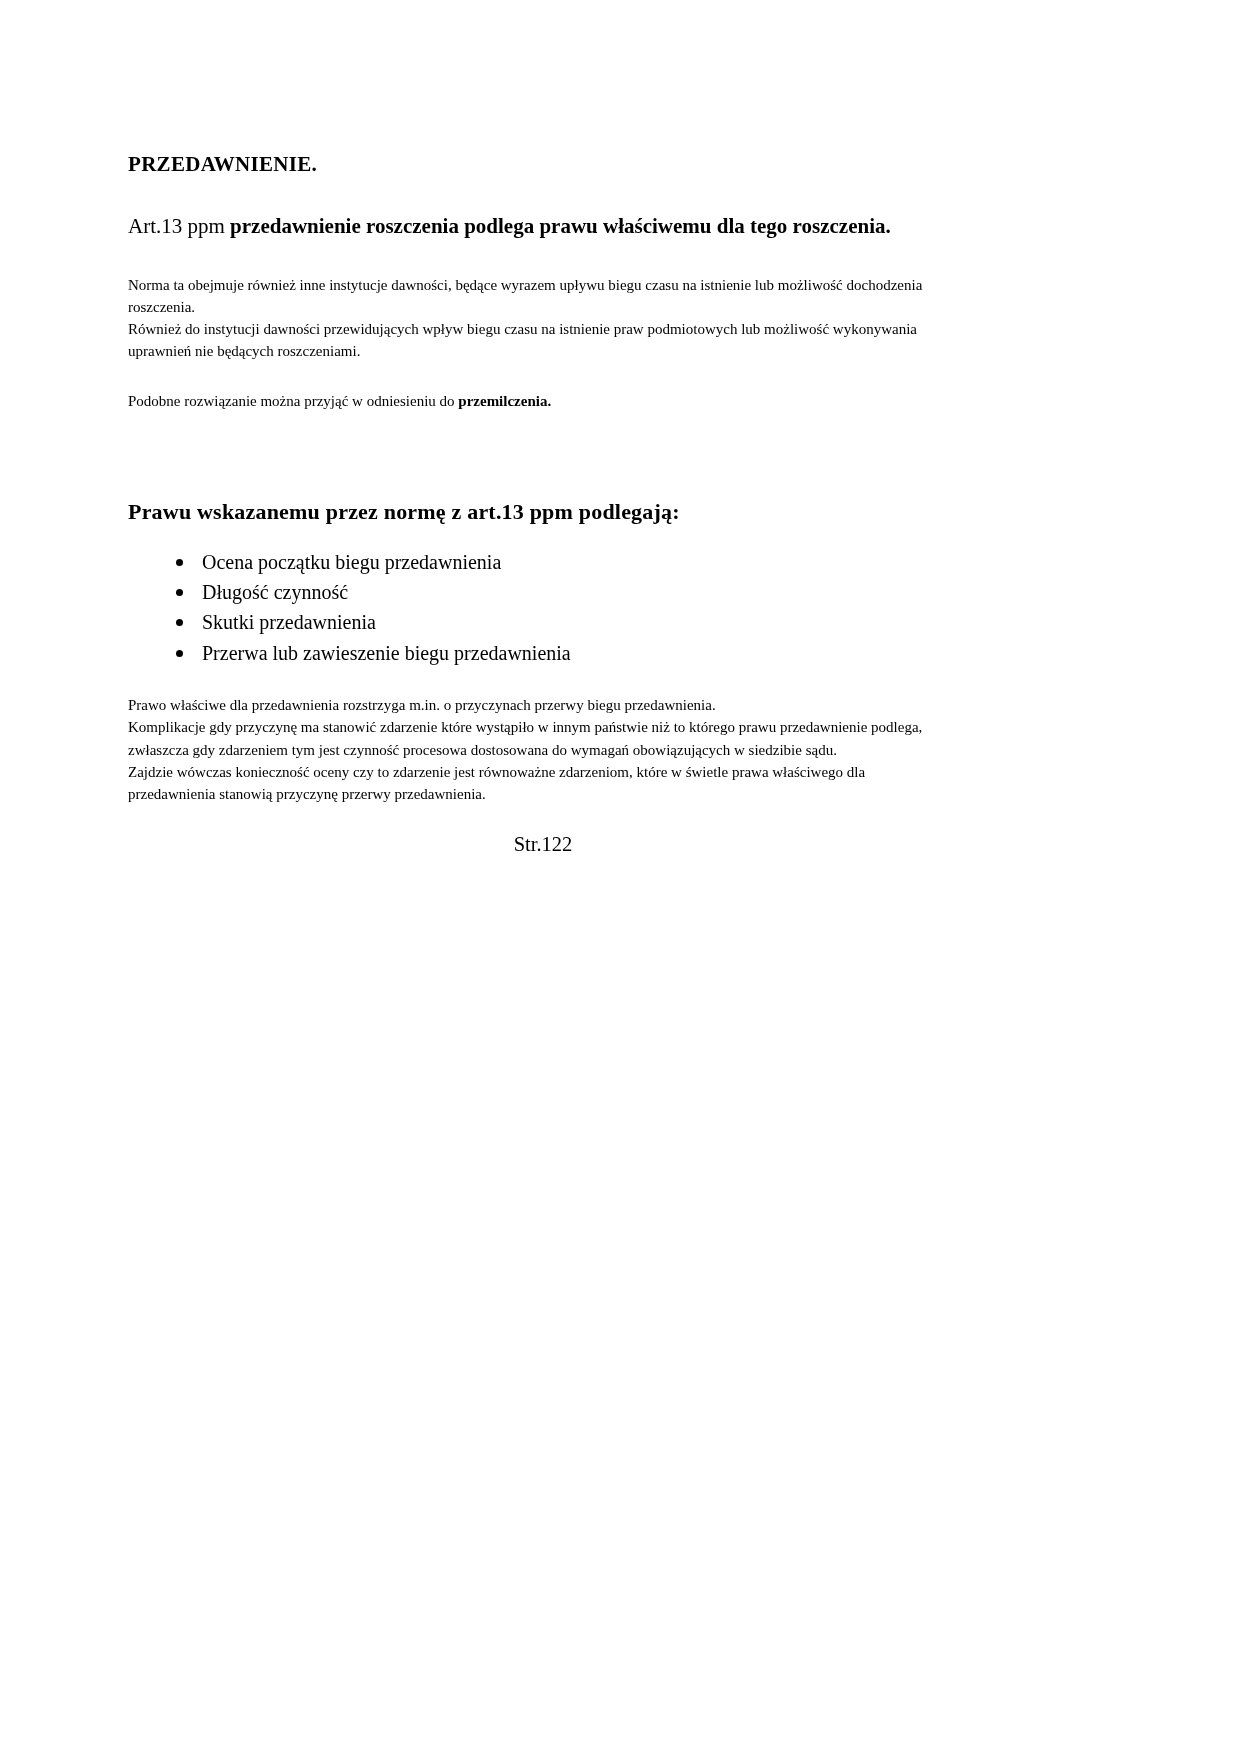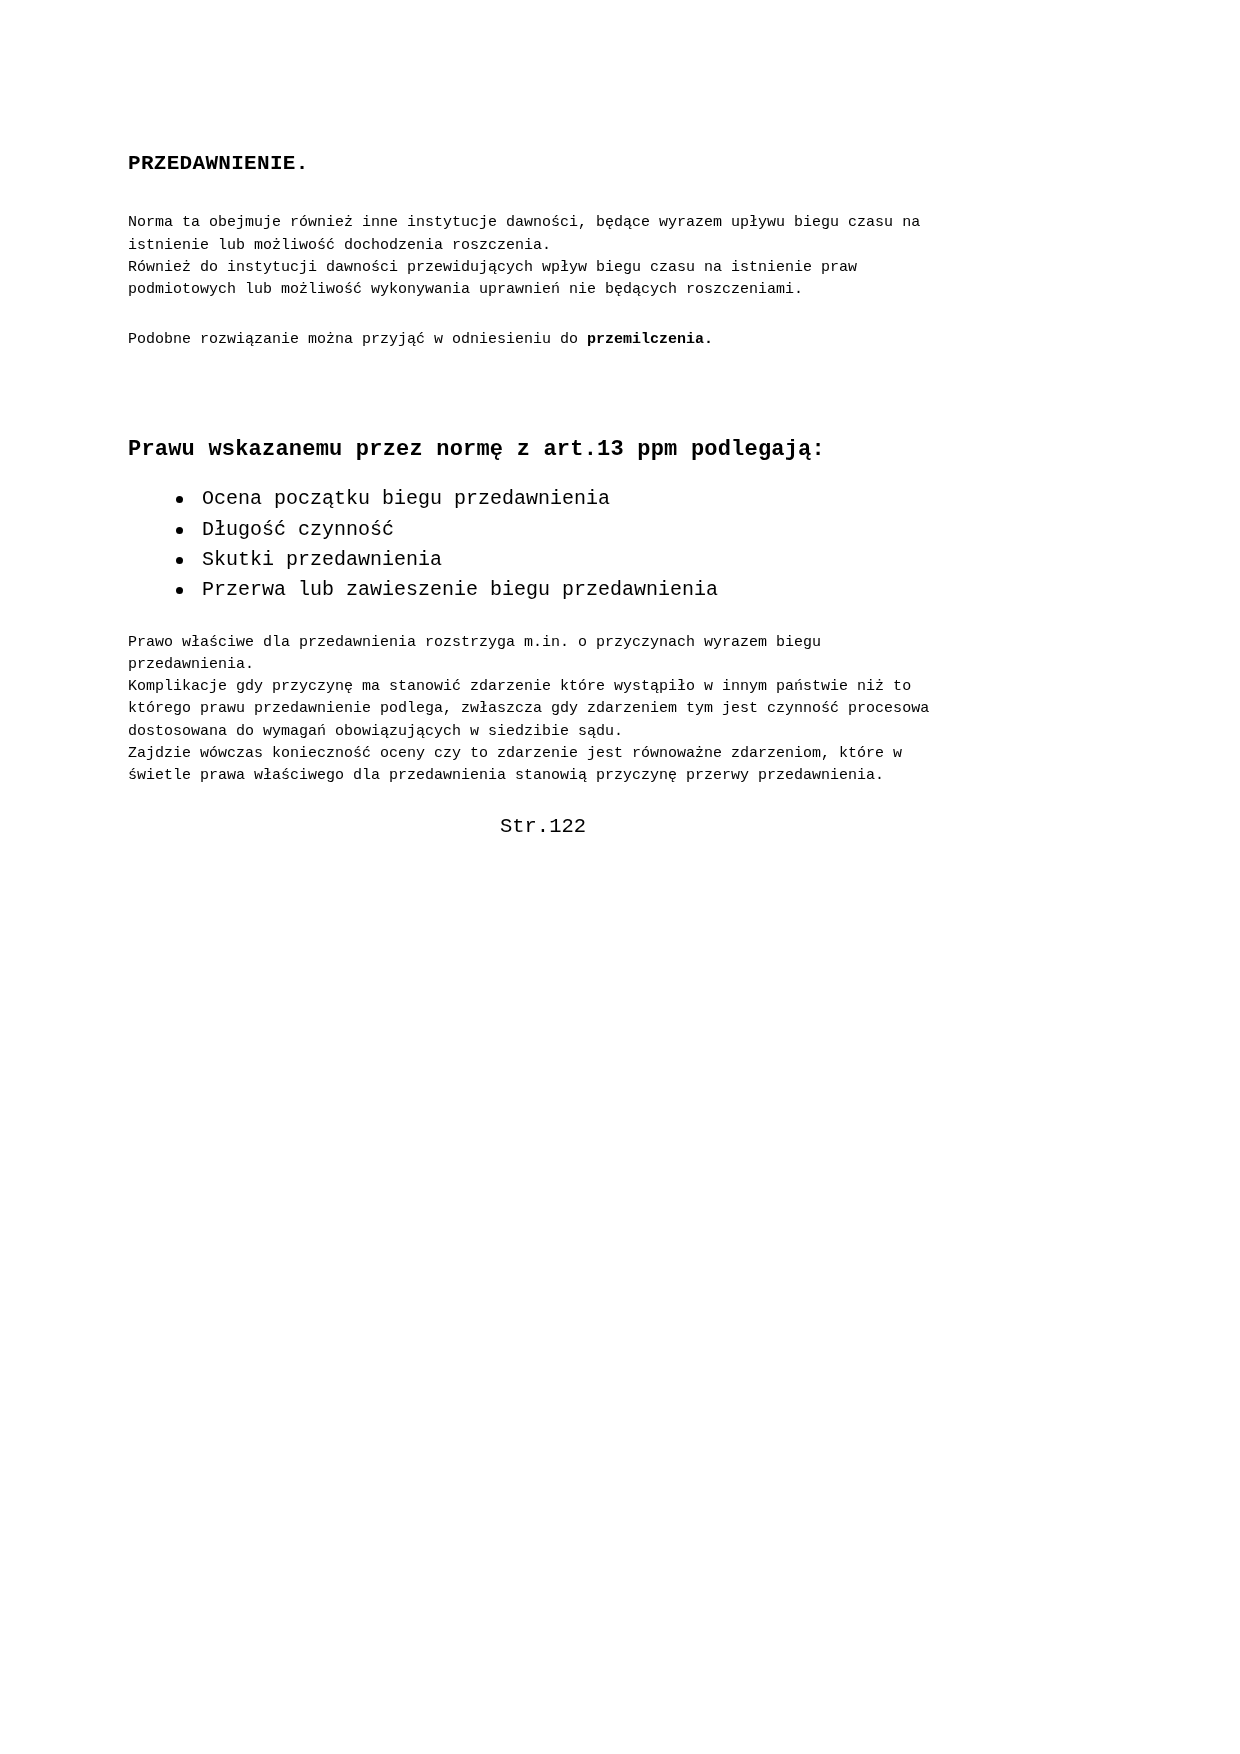--- a/index.html
+++ b/index.html
@@ -7,21 +7,21 @@
     padding: 0;
     background: #ffffff;
   }
   .page {
     position: relative;
     width: 1240px;
     height: 1754px;
     background: #ffffff;
     margin: 0 auto;
     box-sizing: border-box;
-    font-family: Liberation Mono, monospace;
+    font-family: Liberation Serif, serif;
     color: #000000;
   }
   .content {
     position: absolute;
     left: 128px;
     top: 150px;
     width: 830px;
   }
   .title {
     font-size: 21px;
@@ -88,37 +88,38 @@
   }
 </style>
 </head>
 <body>
 
 <div class="page">
   <div class="content">
 
     <h1 class="title">PRZEDAWNIENIE.</h1>
 
+    <p class="lead"><span>Art.13 ppm </span><span class="bold">przedawnienie roszczenia podlega prawu właściwemu dla tego roszczenia.</span></p>
 
     <p class="para">Norma ta obejmuje również inne instytucje dawności, będące wyrazem upływu biegu czasu na istnienie lub możliwość dochodzenia roszczenia.</p>
     <p class="para block-gap">Również do instytucji dawności przewidujących wpływ biegu czasu na istnienie praw podmiotowych lub możliwość wykonywania uprawnień nie będących roszczeniami.</p>
 
     <p class="para"><span>Podobne rozwiązanie można przyjąć w odniesieniu do </span><span class="emph">przemilczenia.</span></p>
 
     <div class="spacer-lg"></div>
 
     <p class="subhead">Prawu wskazanemu przez normę z art.13 ppm podlegają:</p>
 
     <ul class="bullets">
       <li>Ocena początku biegu przedawnienia</li>
       <li>Długość czynność</li>
       <li>Skutki przedawnienia</li>
       <li>Przerwa lub zawieszenie biegu przedawnienia</li>
     </ul>
 
-    <p class="para">Prawo właściwe dla przedawnienia rozstrzyga m.in. o przyczynach wyrazem biegu przedawnienia.</p>
+    <p class="para">Prawo właściwe dla przedawnienia rozstrzyga m.in. o przyczynach przerwy biegu przedawnienia.</p>
     <p class="para">Komplikacje gdy przyczynę ma stanowić zdarzenie które wystąpiło w innym państwie niż to którego prawu przedawnienie podlega, zwłaszcza gdy zdarzeniem tym jest czynność procesowa dostosowana do wymagań obowiązujących w siedzibie sądu.</p>
     <p class="para">Zajdzie wówczas konieczność oceny czy to zdarzenie jest równoważne zdarzeniom, które w świetle prawa właściwego dla przedawnienia stanowią przyczynę przerwy przedawnienia.</p>
 
     <p class="footer-note">Str.122</p>
 
   </div>
 </div>
 
 </body></html>

